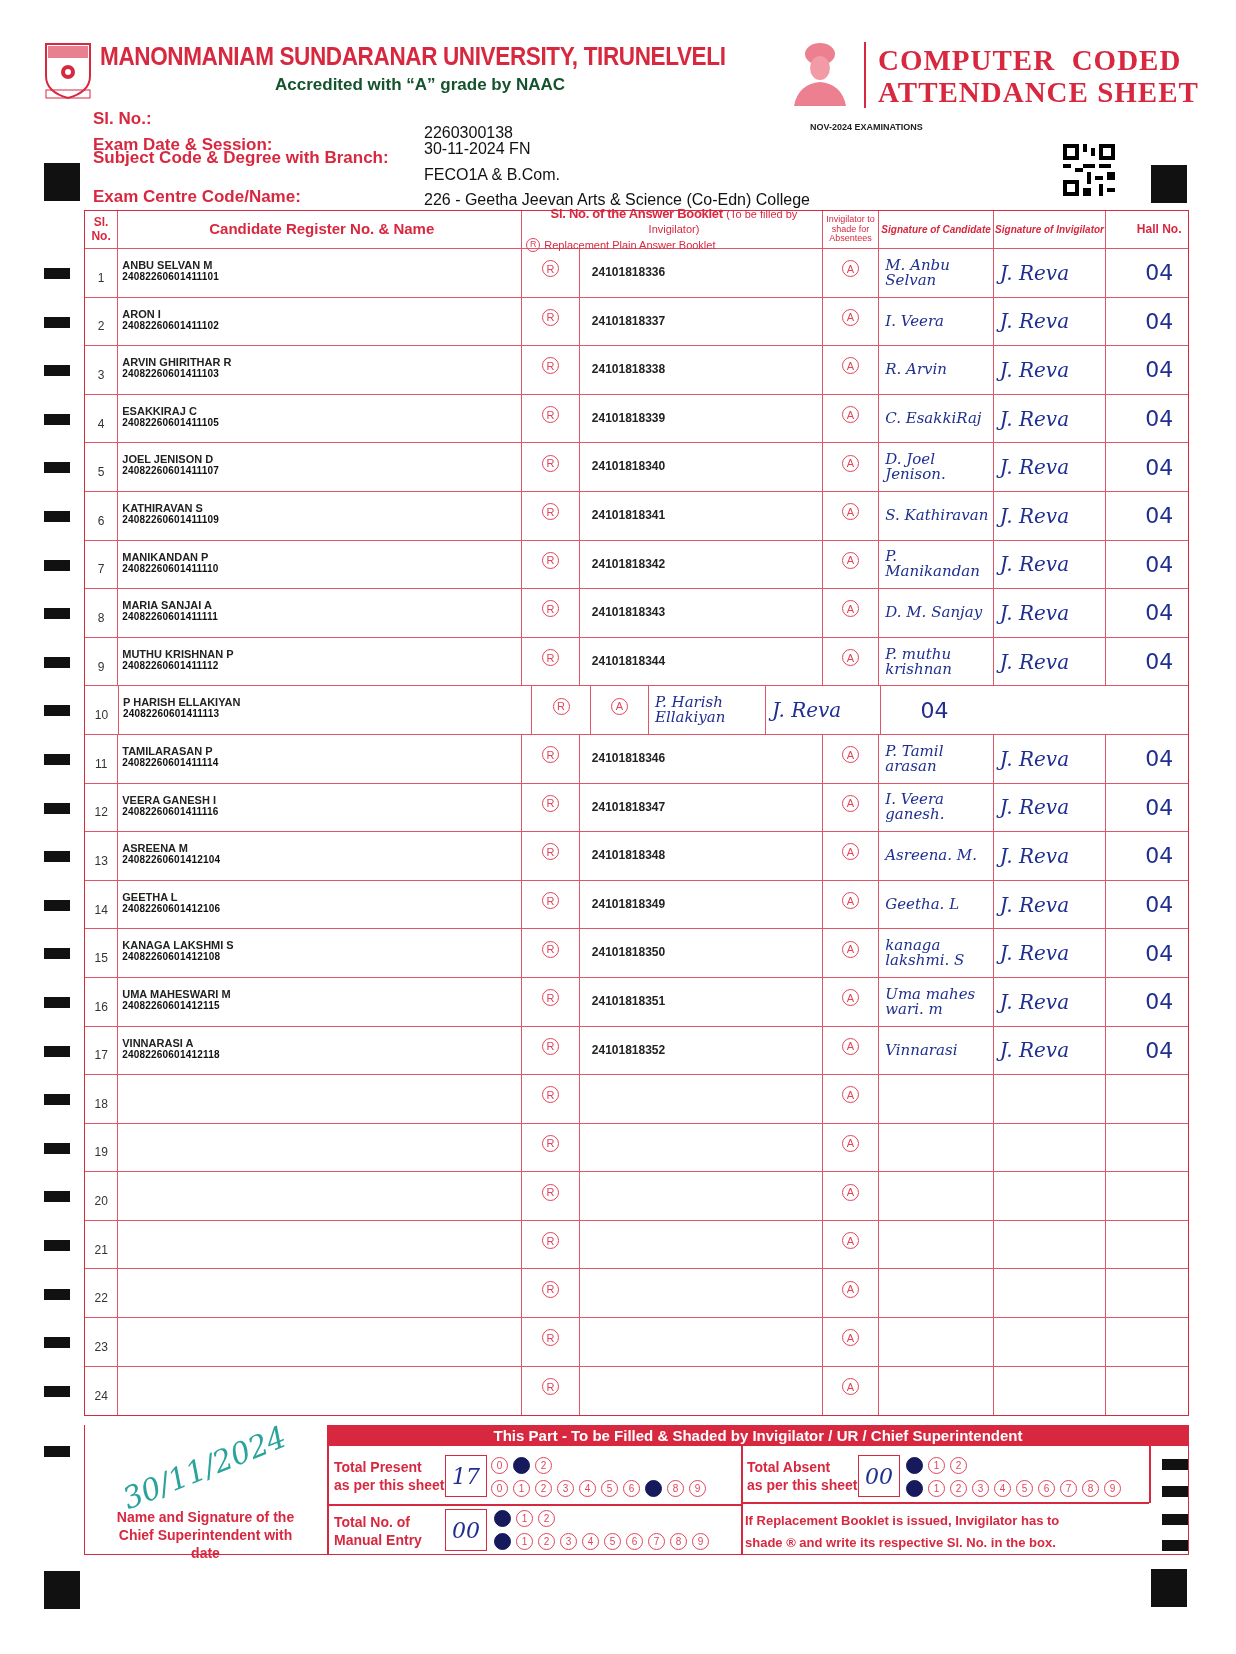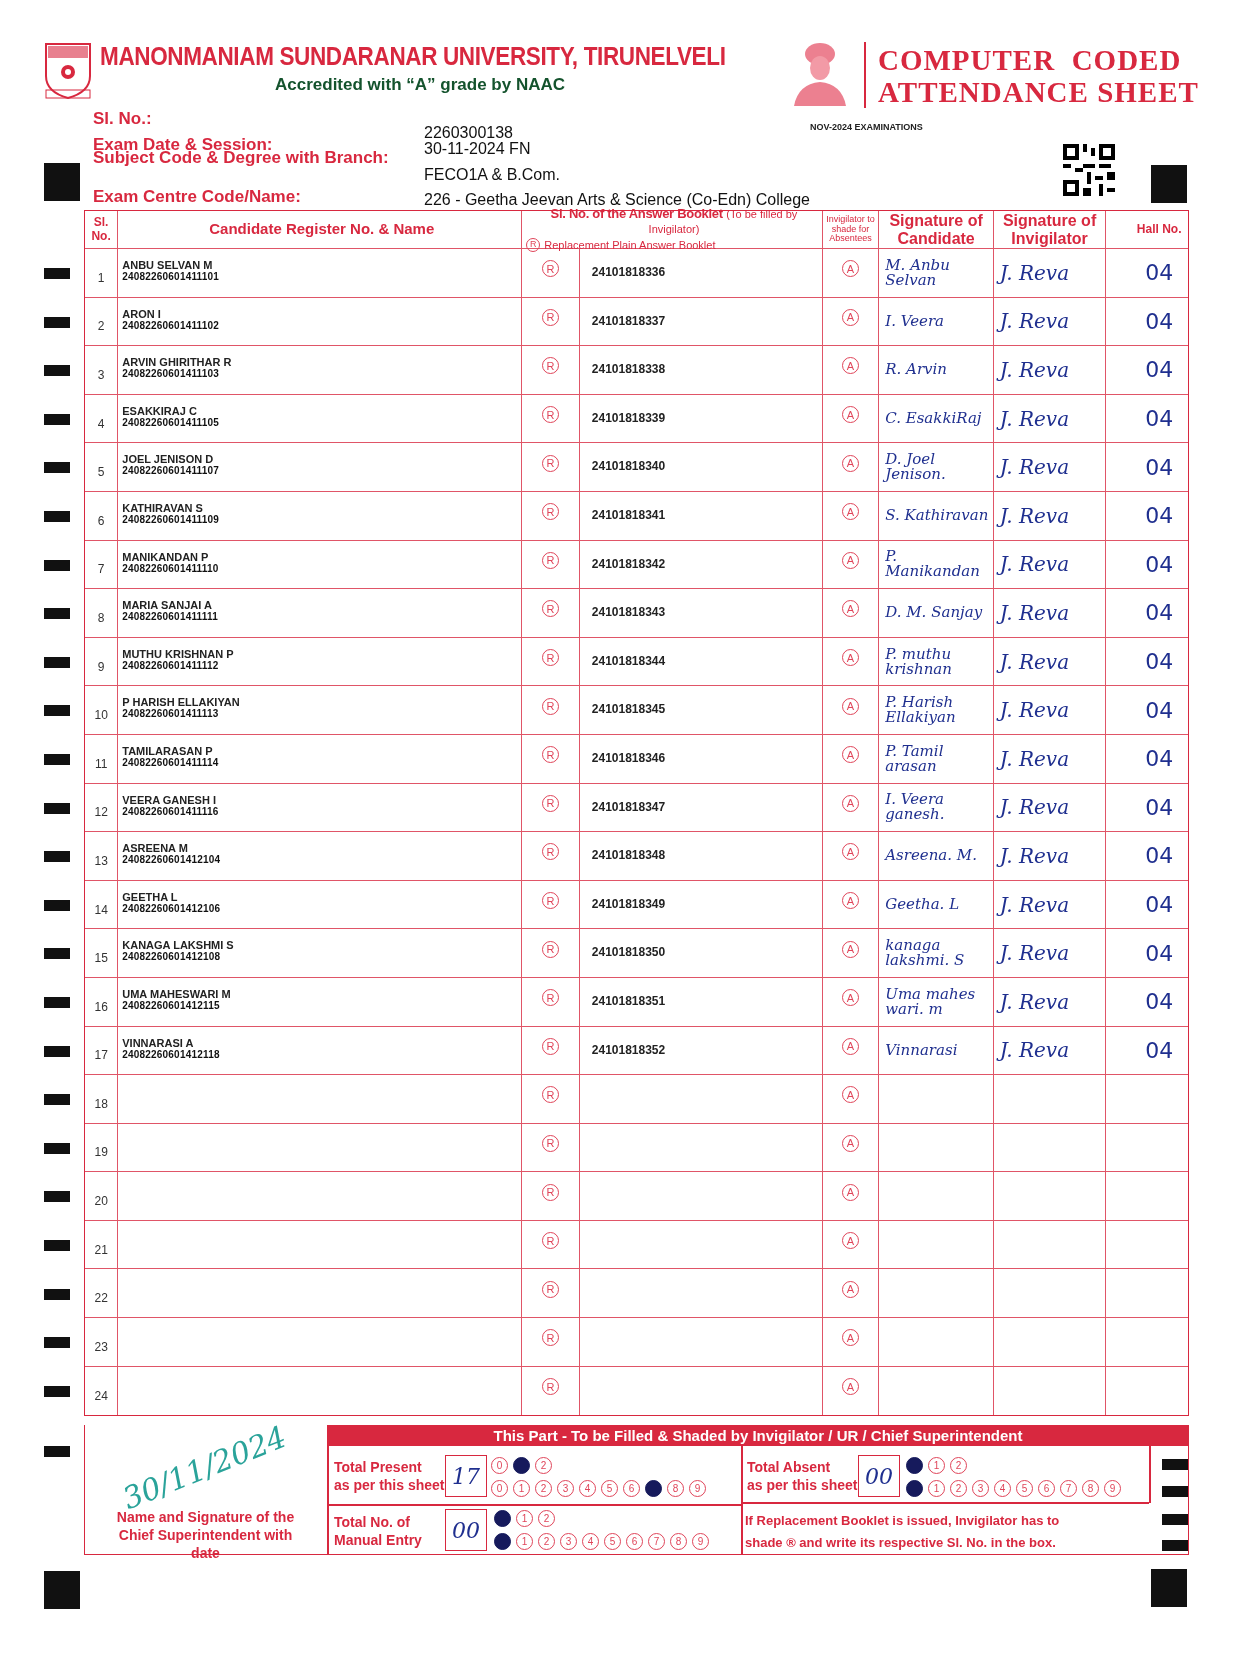--- a/index.html
+++ b/index.html
@@ -30,21 +30,21 @@
   .c-bk { width: 248px; padding-left: 12px; font-size: 12px; font-weight: bold; color: #222; align-items: flex-start; padding-top: 16px; }
   .c-ab { width: 58px; justify-content: center; }
   .c-sc { width: 117px; }
   .c-si { width: 115px; }
   .c-hall { width: 59px; justify-content: center; }
   .hdr .cell { color: #d8283f; font-weight: bold; text-align: center; justify-content: center; line-height: 1.1; padding-top: 0; }
   .hdr .c-sl { font-size: 12px; }
   .hdr .c-name { font-size: 15px; align-items: center; }
   .hdr .c-bk2 { width: 307px; flex-direction: column; align-items: flex-start; padding-left: 4px; font-size: 13px; }
   .hdr .c-ab { font-size: 9px; font-weight: normal; }
-  .hdr .c-sc, .hdr .c-si { font-size: 16px; }
+  .hdr .c-sc, .hdr .c-si { font-size: 10px; font-style: italic; }
   .hdr .c-hall { font-size: 12px; }
   .nm { font-size: 11px; font-weight: bold; color: #222; margin-top: 10px; }
   .reg { font-size: 10px; color: #111; font-weight: bold; letter-spacing: 0.2px; }
   .circ { width: 17px; height: 17px; border: 1.2px solid #e0455a; border-radius: 50%; color: #e0455a; font-size: 11px; display: flex; align-items: center; justify-content: center; margin-top: -8px; }
   .sig { font-family: "DejaVu Serif", serif; font-style: italic; color: #1f2f8f; font-size: 15px; padding-left: 6px; line-height: 1; }
   .hall { font-family: "DejaVu Sans", sans-serif; color: #1f2f8f; font-size: 22px; }
   
   .bottom { left: 84px; top: 1425px; width: 1105px; height: 130px; border: 1.5px solid #d8283f; border-top: none; }
   .banner { left: 327px; top: 1425px; width: 862px; height: 21px; background: #d8283f; color: #fff; font-weight: bold; font-size: 15px; text-align: center; line-height: 21px; }
   .cs-sig { left: 120px; top: 1428px; font-family: "DejaVu Serif", serif; font-style: italic; color: #2aa39a; font-size: 30px; transform: rotate(-22deg); }
@@ -329,21 +329,20 @@
       </div>
       <div class="row">
         <div class="cell c-sl">10</div>
         <div class="cell c-name">
           <span class="nm">P HARISH ELLAKIYAN</span>
           <span class="reg">24082260601411113</span>
         </div>
         <div class="cell c-r">
           <span class="circ">R</span>
         </div>
-        <div class="cell c-bk">24101818345</div>
         <div class="cell c-ab">
           <span class="circ">A</span>
         </div>
         <div class="cell c-sc sig">P. Harish Ellakiyan</div>
         <div class="cell c-si sig" style="font-size:20px;">J. Reva</div>
         <div class="cell c-hall hall">04</div>
       </div>
       <div class="row">
         <div class="cell c-sl">11</div>
         <div class="cell c-name">

